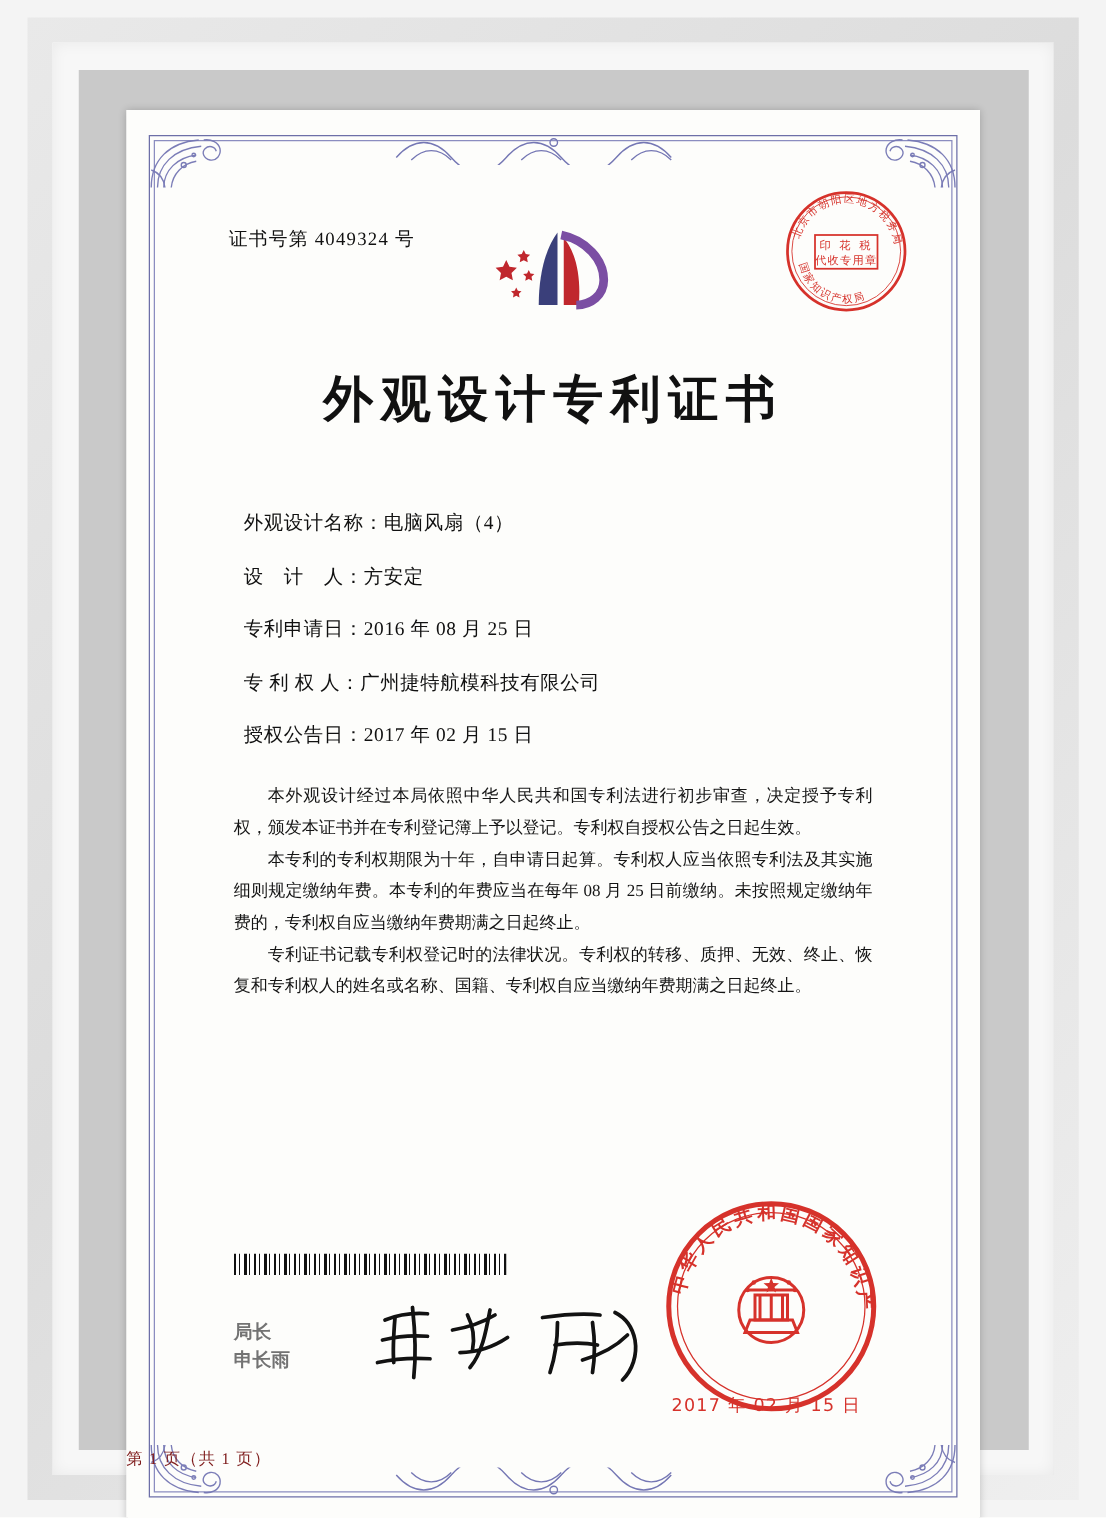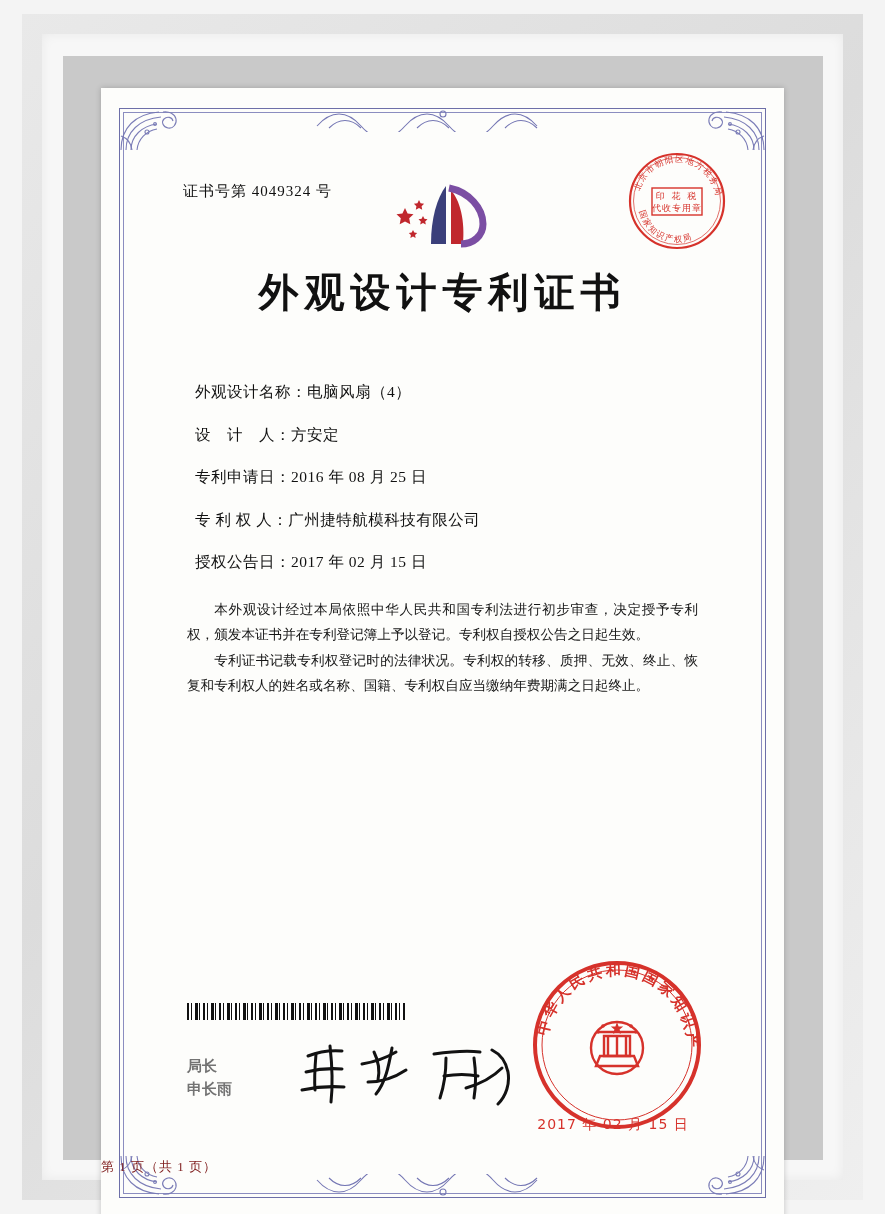--- a/index.html
+++ b/index.html
@@ -133,21 +133,21 @@
     top: 58px;
     width: 110px; height: 110px;
   }
   .seal-top svg { width:100%; height:100%; display:block; }
 
   .title {
     text-align: center;
     font-size: 40px;
     letter-spacing: 6px;
     font-weight: bold;
-    margin-top: 64px;
+    margin-top: 91px;
     color: #111;
     font-family: "DejaVu Serif", serif;
   }
 
   .fields {
     margin-top: 64px;
     padding-left: 42px;
     font-size: 15.5px;
     line-height: 1;
     color: #111;
@@ -370,20 +370,21 @@
         <div class="field-row">
           <span class="field-label">专 利 权 人：</span><span class="field-value">广州捷特航模科技有限公司</span>
         </div>
         <div class="field-row">
           <span class="field-label">授权公告日：</span><span class="field-value">2017 年 02 月 15 日</span>
         </div>
       </div>
 
       <div class="paragraphs">
         <p>本外观设计经过本局依照中华人民共和国专利法进行初步审查，决定授予专利权，颁发本证书并在专利登记簿上予以登记。专利权自授权公告之日起生效。</p>
+        <p>本专利的专利权期限为十年，自申请日起算。专利权人应当依照专利法及其实施细则规定缴纳年费。本专利的年费应当在每年 08 月 25 日前缴纳。未按照规定缴纳年费的，专利权自应当缴纳年费期满之日起终止。</p>
         <p>专利证书记载专利权登记时的法律状况。专利权的转移、质押、无效、终止、恢复和专利权人的姓名或名称、国籍、专利权自应当缴纳年费期满之日起终止。</p>
       </div>
 
       <div class="barcode"></div>
 
       <div class="sign-block">
         <div>局长</div>
         <div>申长雨</div>
       </div>
 

